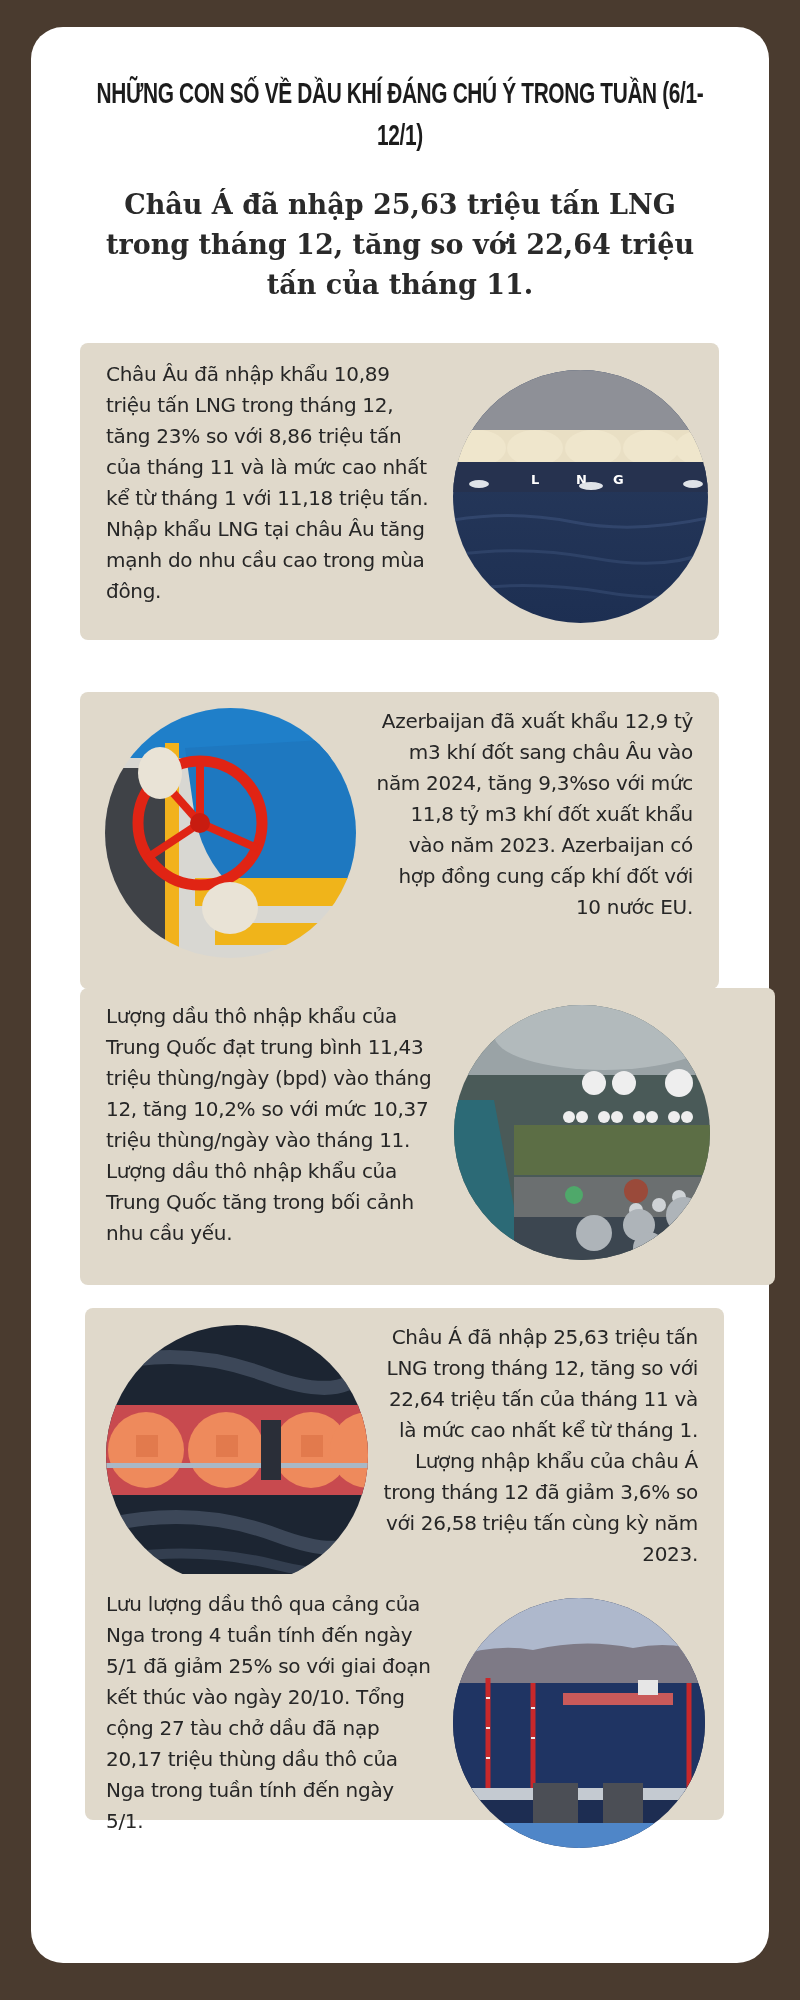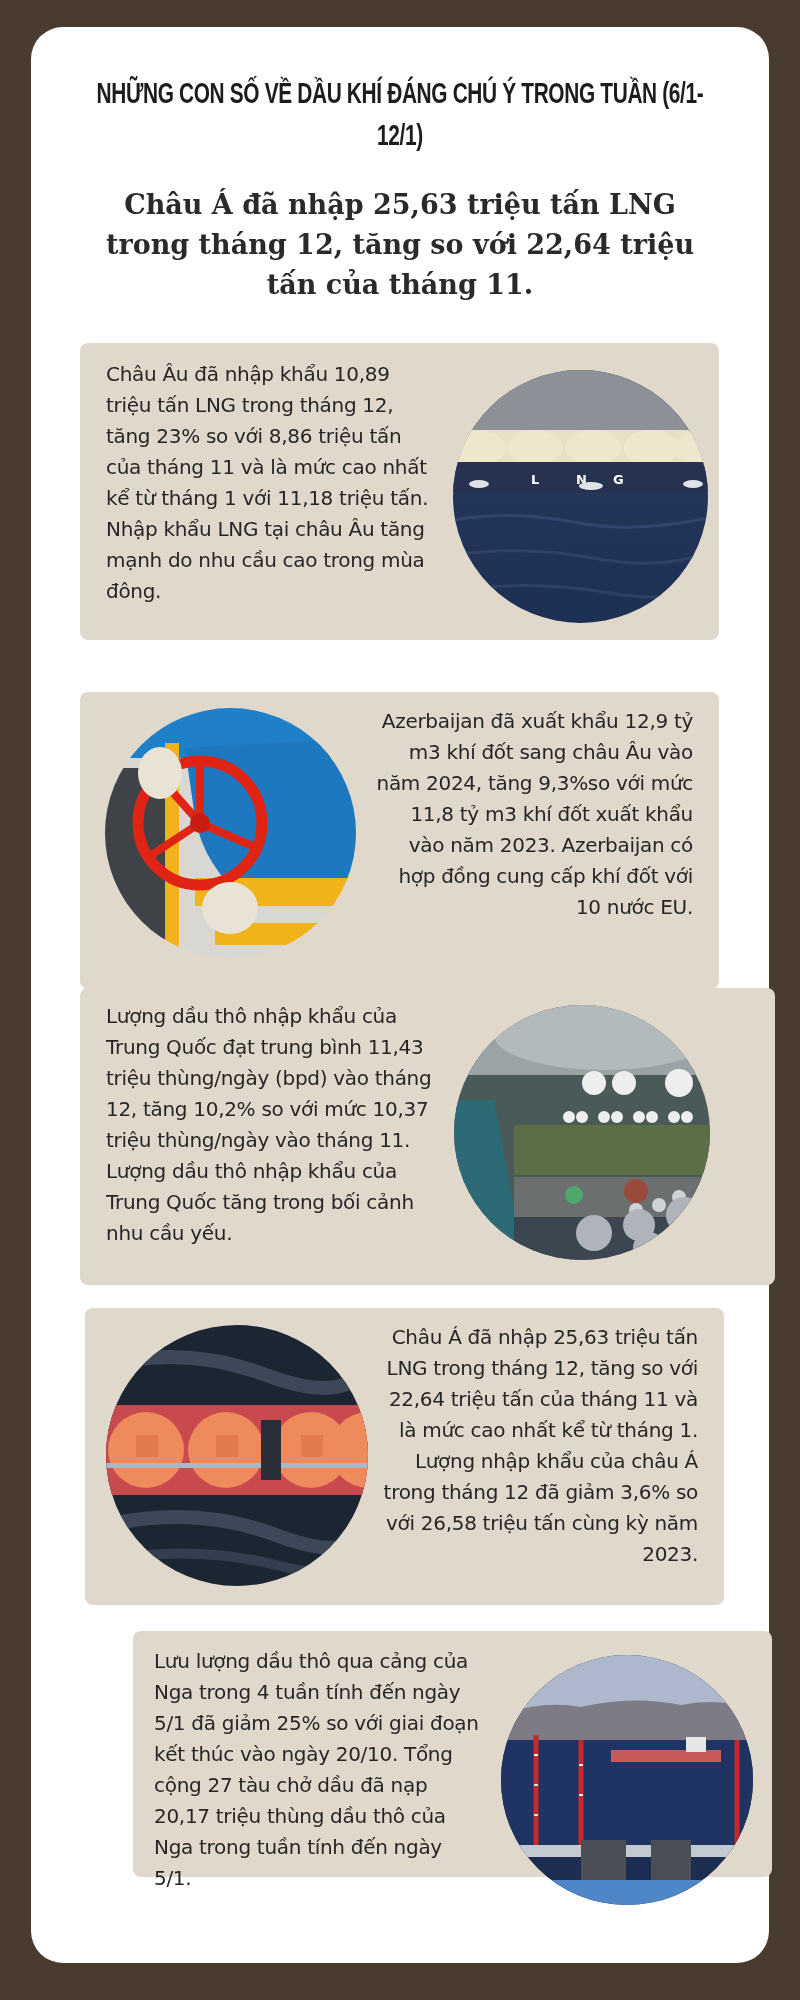--- a/index.html
+++ b/index.html
@@ -184,21 +184,21 @@
       <rect x="30" y="110" width="22" height="22" fill="#e27a4d"></rect>
       <rect x="110" y="110" width="22" height="22" fill="#e27a4d"></rect>
       <rect x="195" y="110" width="22" height="22" fill="#e27a4d"></rect>
       <rect x="0" y="138" width="262" height="5" fill="#a9b8c6"></rect>
       <rect x="155" y="95" width="20" height="60" fill="#2a2e38"></rect>
     </svg>
   </div>
   <div class="text right" style="left:290px; top:14px; width:323px;">Châu Á đã nhập 25,63 triệu tấn LNG trong tháng 12, tăng so với 22,64 triệu tấn của tháng 11 và là mức cao nhất kể từ tháng 1. Lượng nhập khẩu của châu Á trong tháng 12 đã giảm 3,6% so với 26,58 triệu tấn cùng kỳ năm 2023.</div>
 </div>
 
-<div class="box" style="left:85px; top:1631px; width:639px; height:246px;margin-left:48px;">
+<div class="box" style="left:85px; top:1574px; width:639px; height:246px;">
   <div class="text" style="left:21px; top:15px; width:330px;">Lưu lượng dầu thô qua cảng của Nga trong 4 tuần tính đến ngày 5/1 đã giảm 25% so với giai đoạn kết thúc vào ngày 20/10. Tổng cộng 27 tàu chở dầu đã nạp 20,17 triệu thùng dầu thô của Nga trong tuần tính đến ngày 5/1.</div>
   <div class="photo" style="left:368px; top:24px; width:252px; height:250px;">
     <svg viewBox="0 0 252 250" preserveAspectRatio="none">
       <rect width="252" height="250" fill="#1d2d52"></rect>
       <rect width="252" height="60" fill="#aeb8cc"></rect>
       <path d="M0 60 Q40 45 80 52 Q130 40 180 50 Q220 42 252 55 L252 85 L0 85 Z" fill="#7e7a86"></path>
       <rect x="0" y="85" width="252" height="110" fill="#1f3463"></rect>
       <rect x="110" y="95" width="110" height="12" fill="#c95a5a"></rect>
       <rect x="185" y="82" width="20" height="15" fill="#e6e6e6"></rect>
       <g stroke="#c8282a" stroke-width="5">

